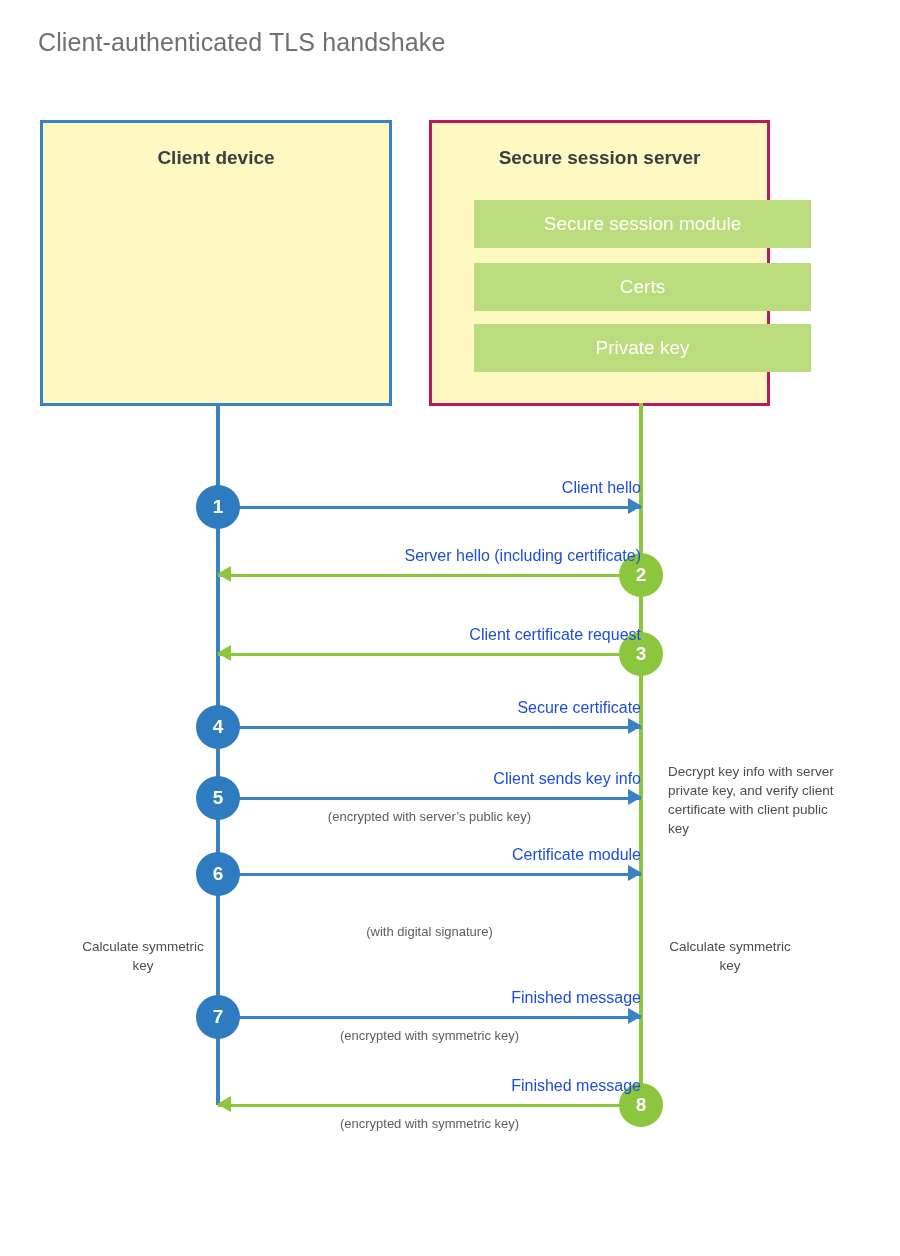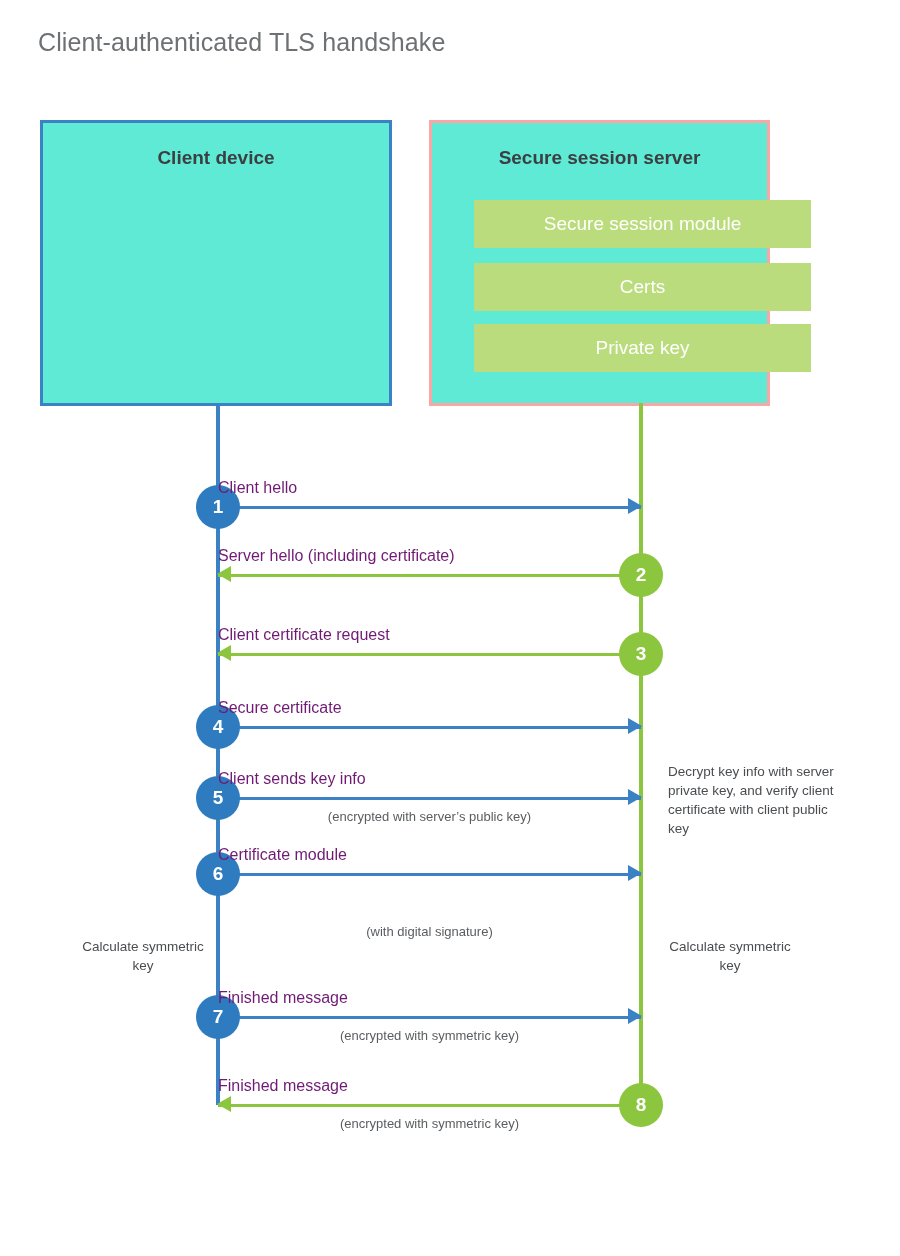--- a/index.html
+++ b/index.html
@@ -24,35 +24,35 @@
     font-weight: 300;
     color: #6e7174;
     letter-spacing: 0.1px;
     white-space: nowrap;
   }
 
   
   .actor-box {
     position: absolute;
     box-sizing: border-box;
-    background: #5eead4;
+    background: #fef9c3;
   }
   #client-box {
     left: 40px;
     top: 120px;
     width: 352px;
     height: 286px;
     border: 3px solid #3B82C4;
   }
   #server-box {
     left: 429px;
     top: 120px;
     width: 341px;
     height: 286px;
-    border: 3px solid #fca5a5;
+    border: 3px solid #be185d;
   }
   .actor-title {
     position: absolute;
     left: 0;
     right: 0;
     top: 24px;
     text-align: center;
     font-size: 19px;
     font-weight: bold;
     color: #3b3f42;
@@ -142,24 +142,24 @@
     justify-content: center;
     color: #ffffff;
     font-size: 19px;
     font-weight: bold;
   }
   .step-circle.blue  { background: #2E7CBF; }
   .step-circle.green { background: #8CC63E; }
 
   .msg-label {
     position: absolute;
-    text-align: left;
+    text-align: right;
     font-size: 16px;
     font-weight: 300;
-    color: #701a75;
+    color: #1d4ed8;
     white-space: nowrap;
   }
   .msg-sublabel {
     position: absolute;
     text-align: center;
     font-size: 13px;
     font-weight: 300;
     color: #5a5d60;
     white-space: nowrap;
   }

